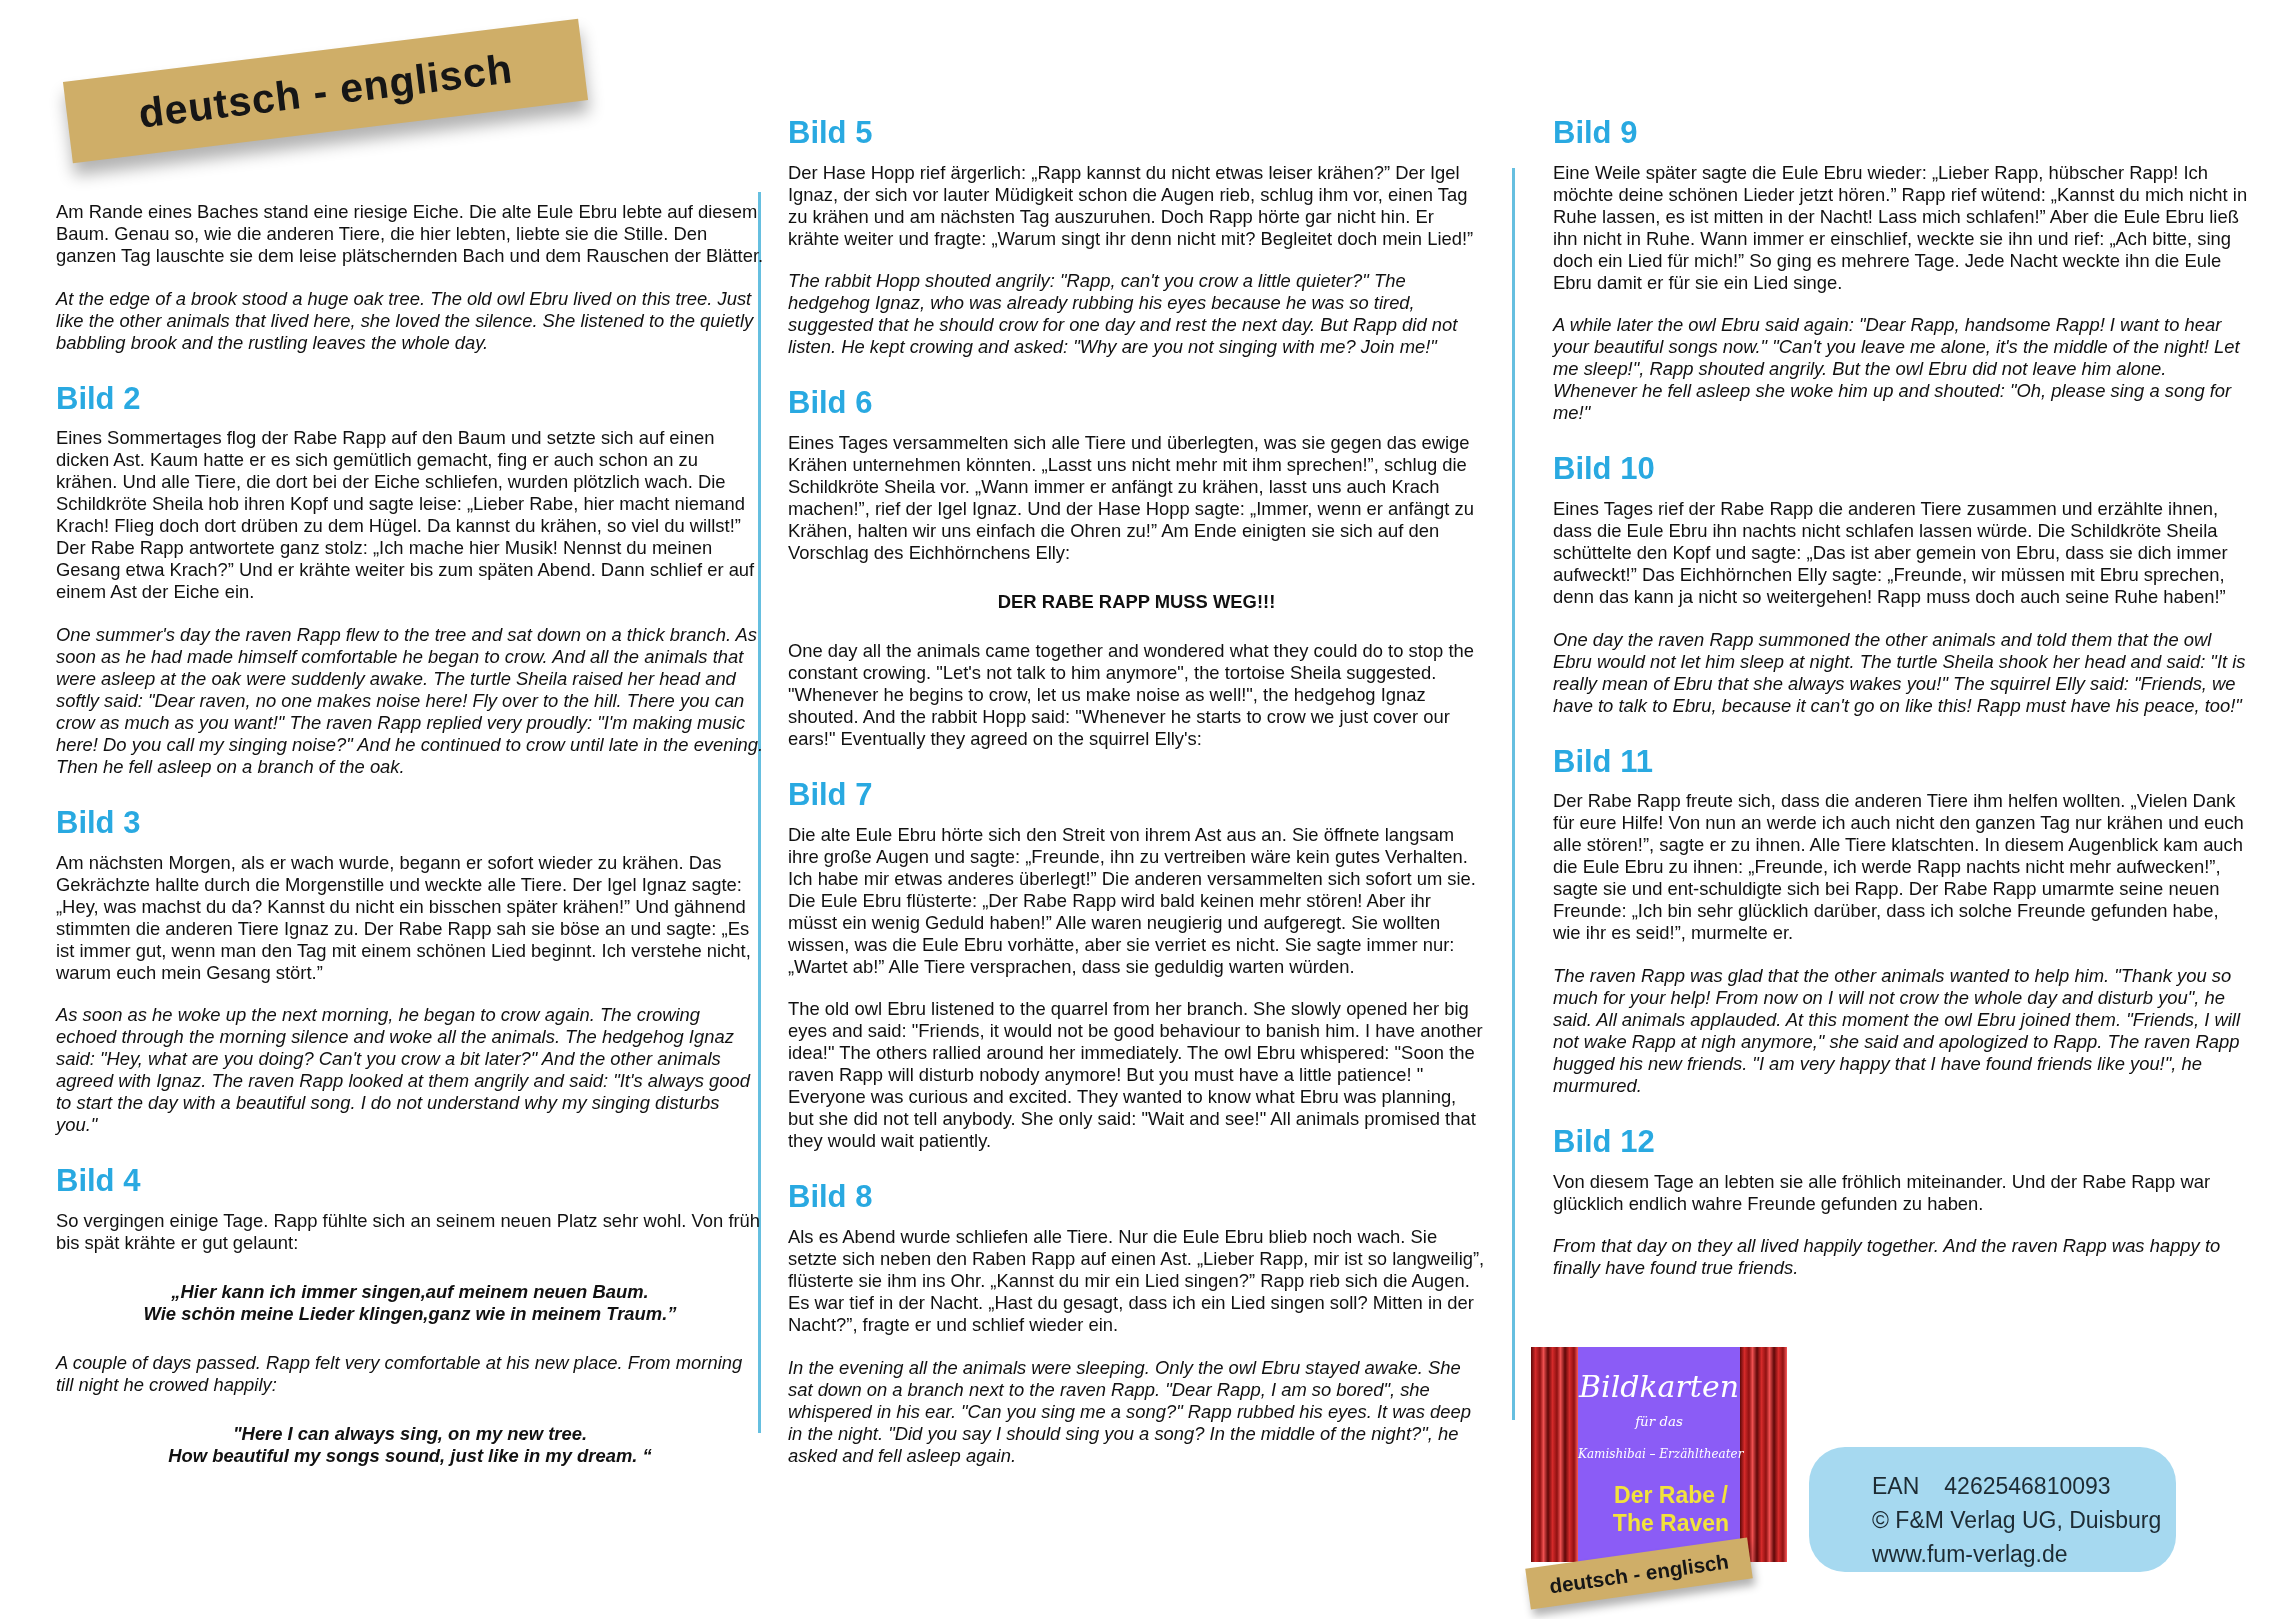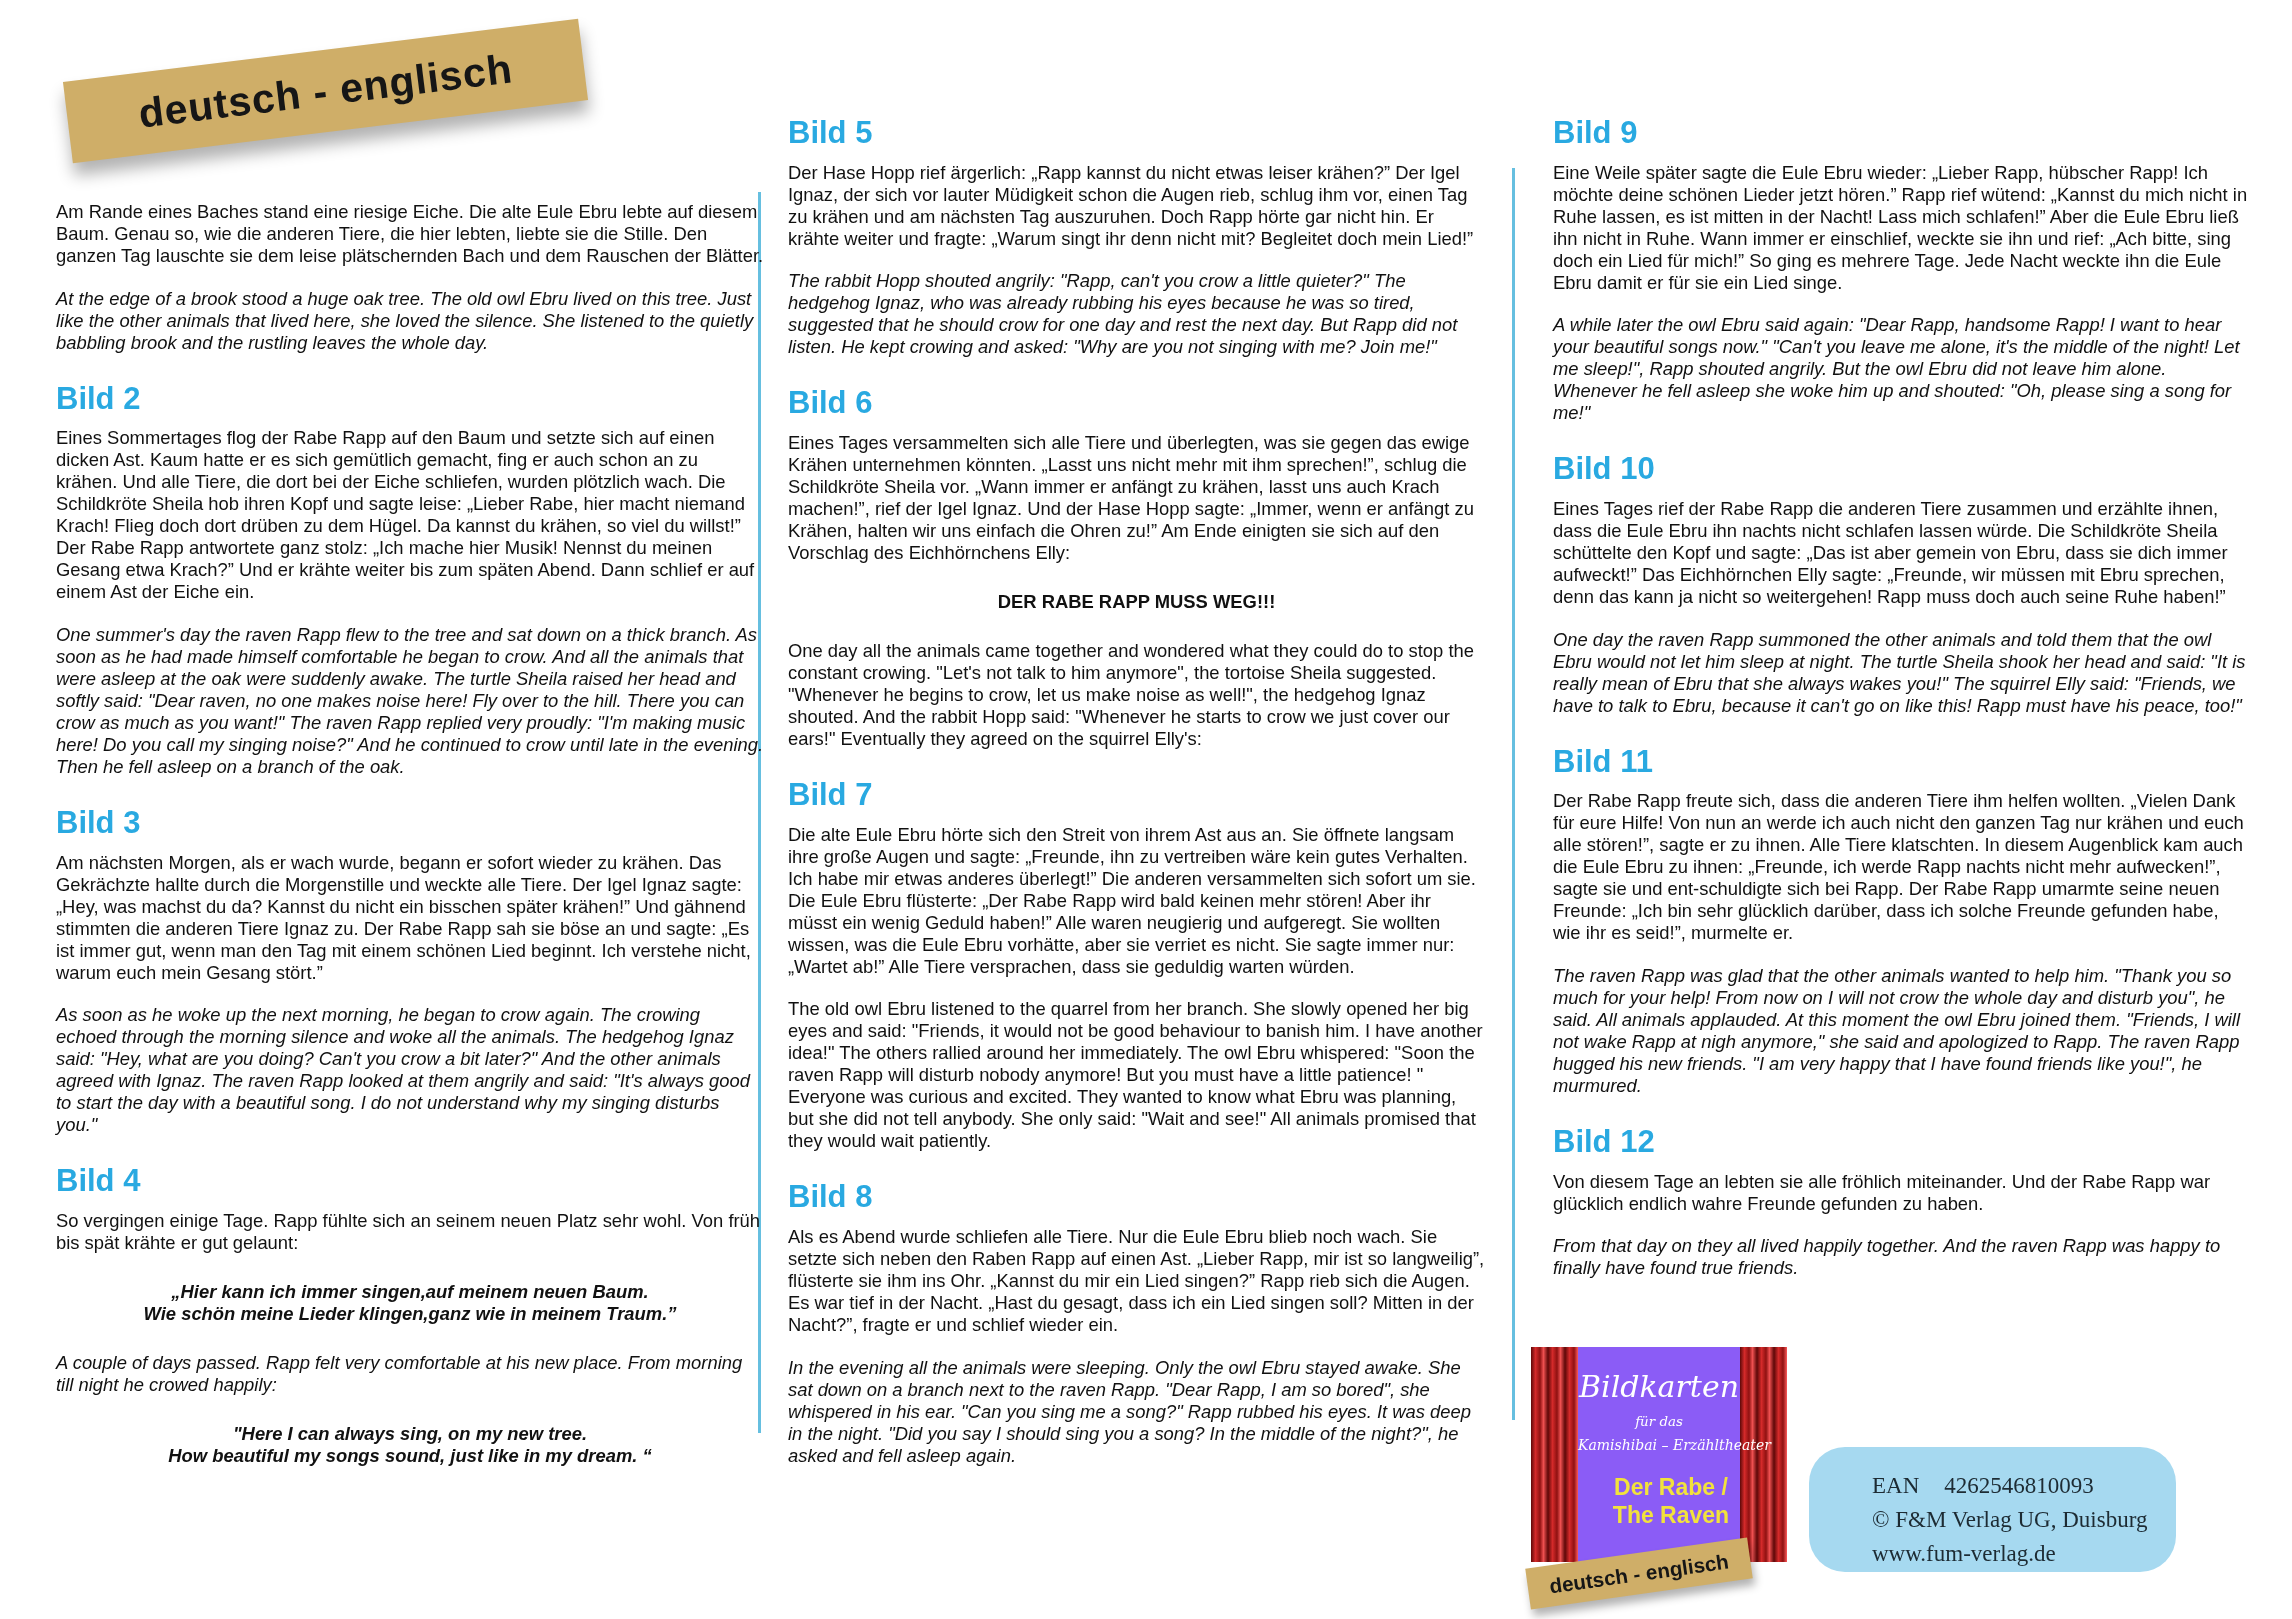--- a/index.html
+++ b/index.html
@@ -63,39 +63,38 @@
   .card-title{
     font-family:"DejaVu Serif",serif;font-style:italic;
     font-size:30px;margin-top:21.5px;white-space:nowrap;
   }
   .card-sub1{
     font-family:"DejaVu Serif",serif;font-style:italic;
     font-size:13.4px;margin-top:10.7px;
   }
   .card-sub2{
     font-family:"DejaVu Serif",serif;font-style:italic;
-    font-size:14px;margin-top:8px;white-space:nowrap;
+    font-size:12px;margin-top:18px;white-space:nowrap;
   }
   .card-work{
     font-size:23px;line-height:28px;font-weight:bold;color:#f2e23c;margin-top:19.7px;padding-left:24px;
   }
   .card-banner{
     position:absolute;left:-3.6px;bottom:-32px;width:224px;height:41px;
     background:#cfae68;transform:rotate(-8deg);
     display:flex;align-items:center;justify-content:center;
     box-shadow:1.8px 7.2px 9px rgba(0,0,0,0.30);
   }
   .card-banner span{font-size:20.6px;font-weight:bold;color:#161616;white-space:nowrap;}
   
   .ean-box{
     position:absolute;left:1809px;top:1447px;width:367px;height:125px;
     background:#a6d9f0;border-radius:36px;
     padding:22.4px 0 0 63px;box-sizing:border-box;
     color:#1d2b33;
-    font-family:Liberation Serif, serif;
   }
   .ean-box .row{font-size:23px;line-height:34px;white-space:nowrap;}
   .ean-gap{display:inline-block;width:25px;}
 </style>
 </head>
 <body>
 
 <div class="lang-banner">
   <span>deutsch - englisch</span>
 </div>

